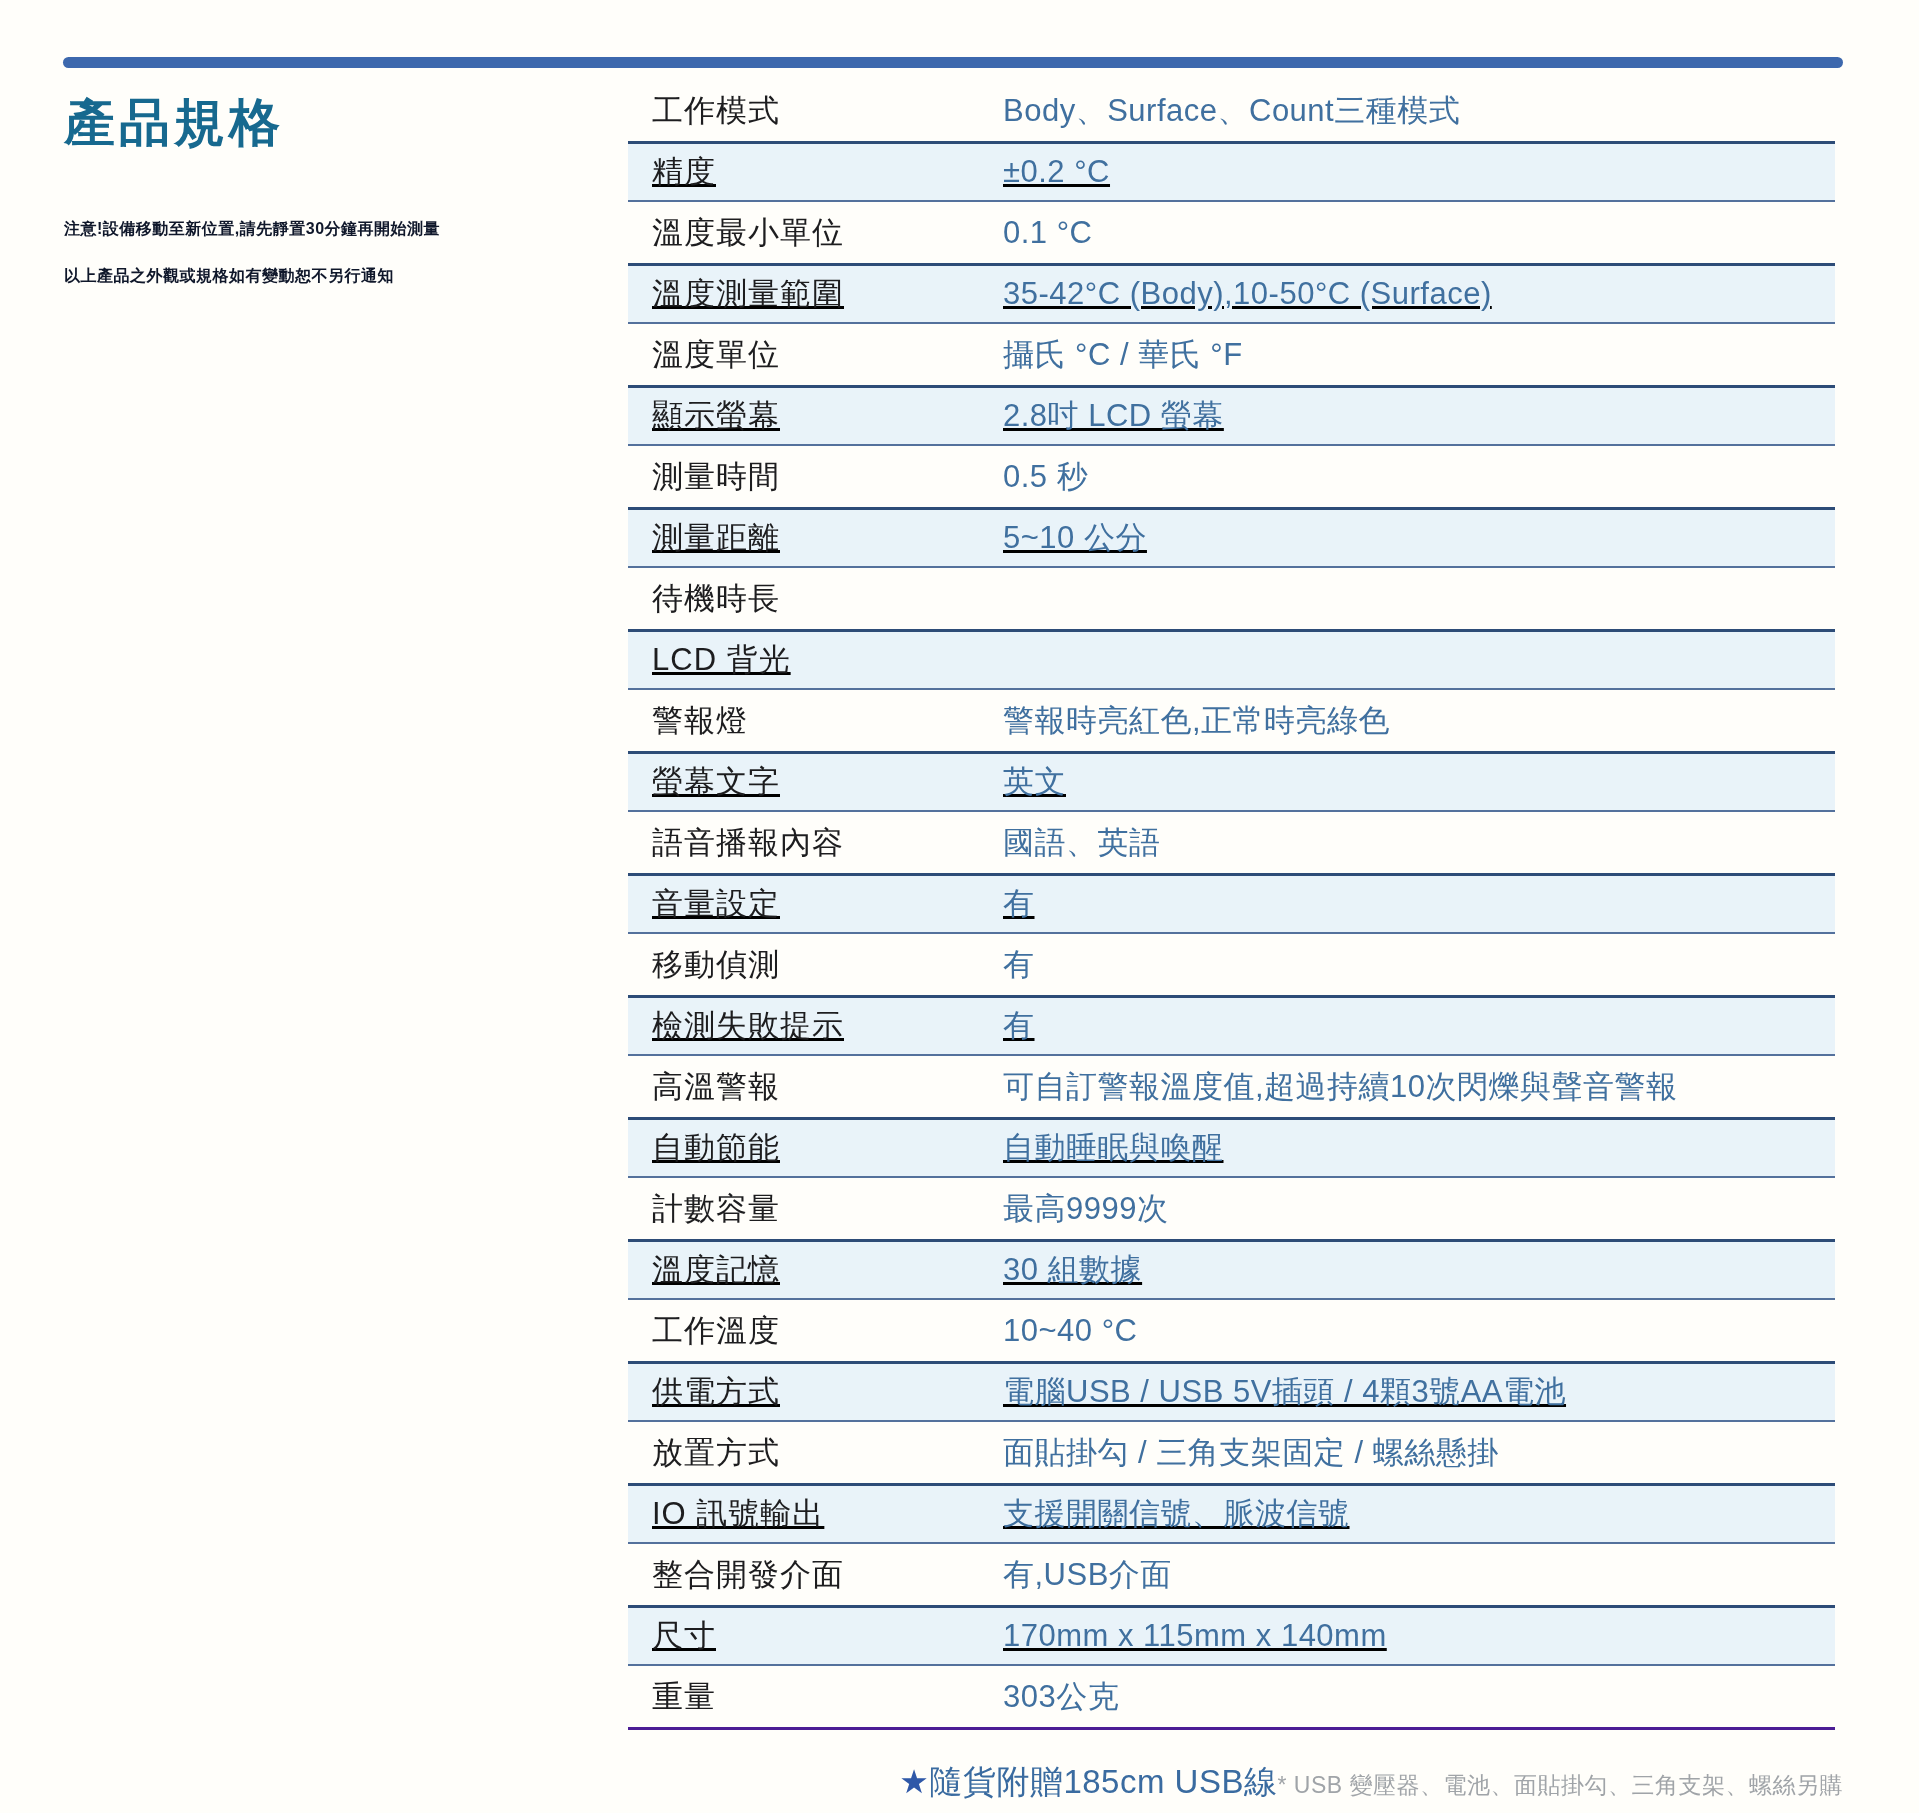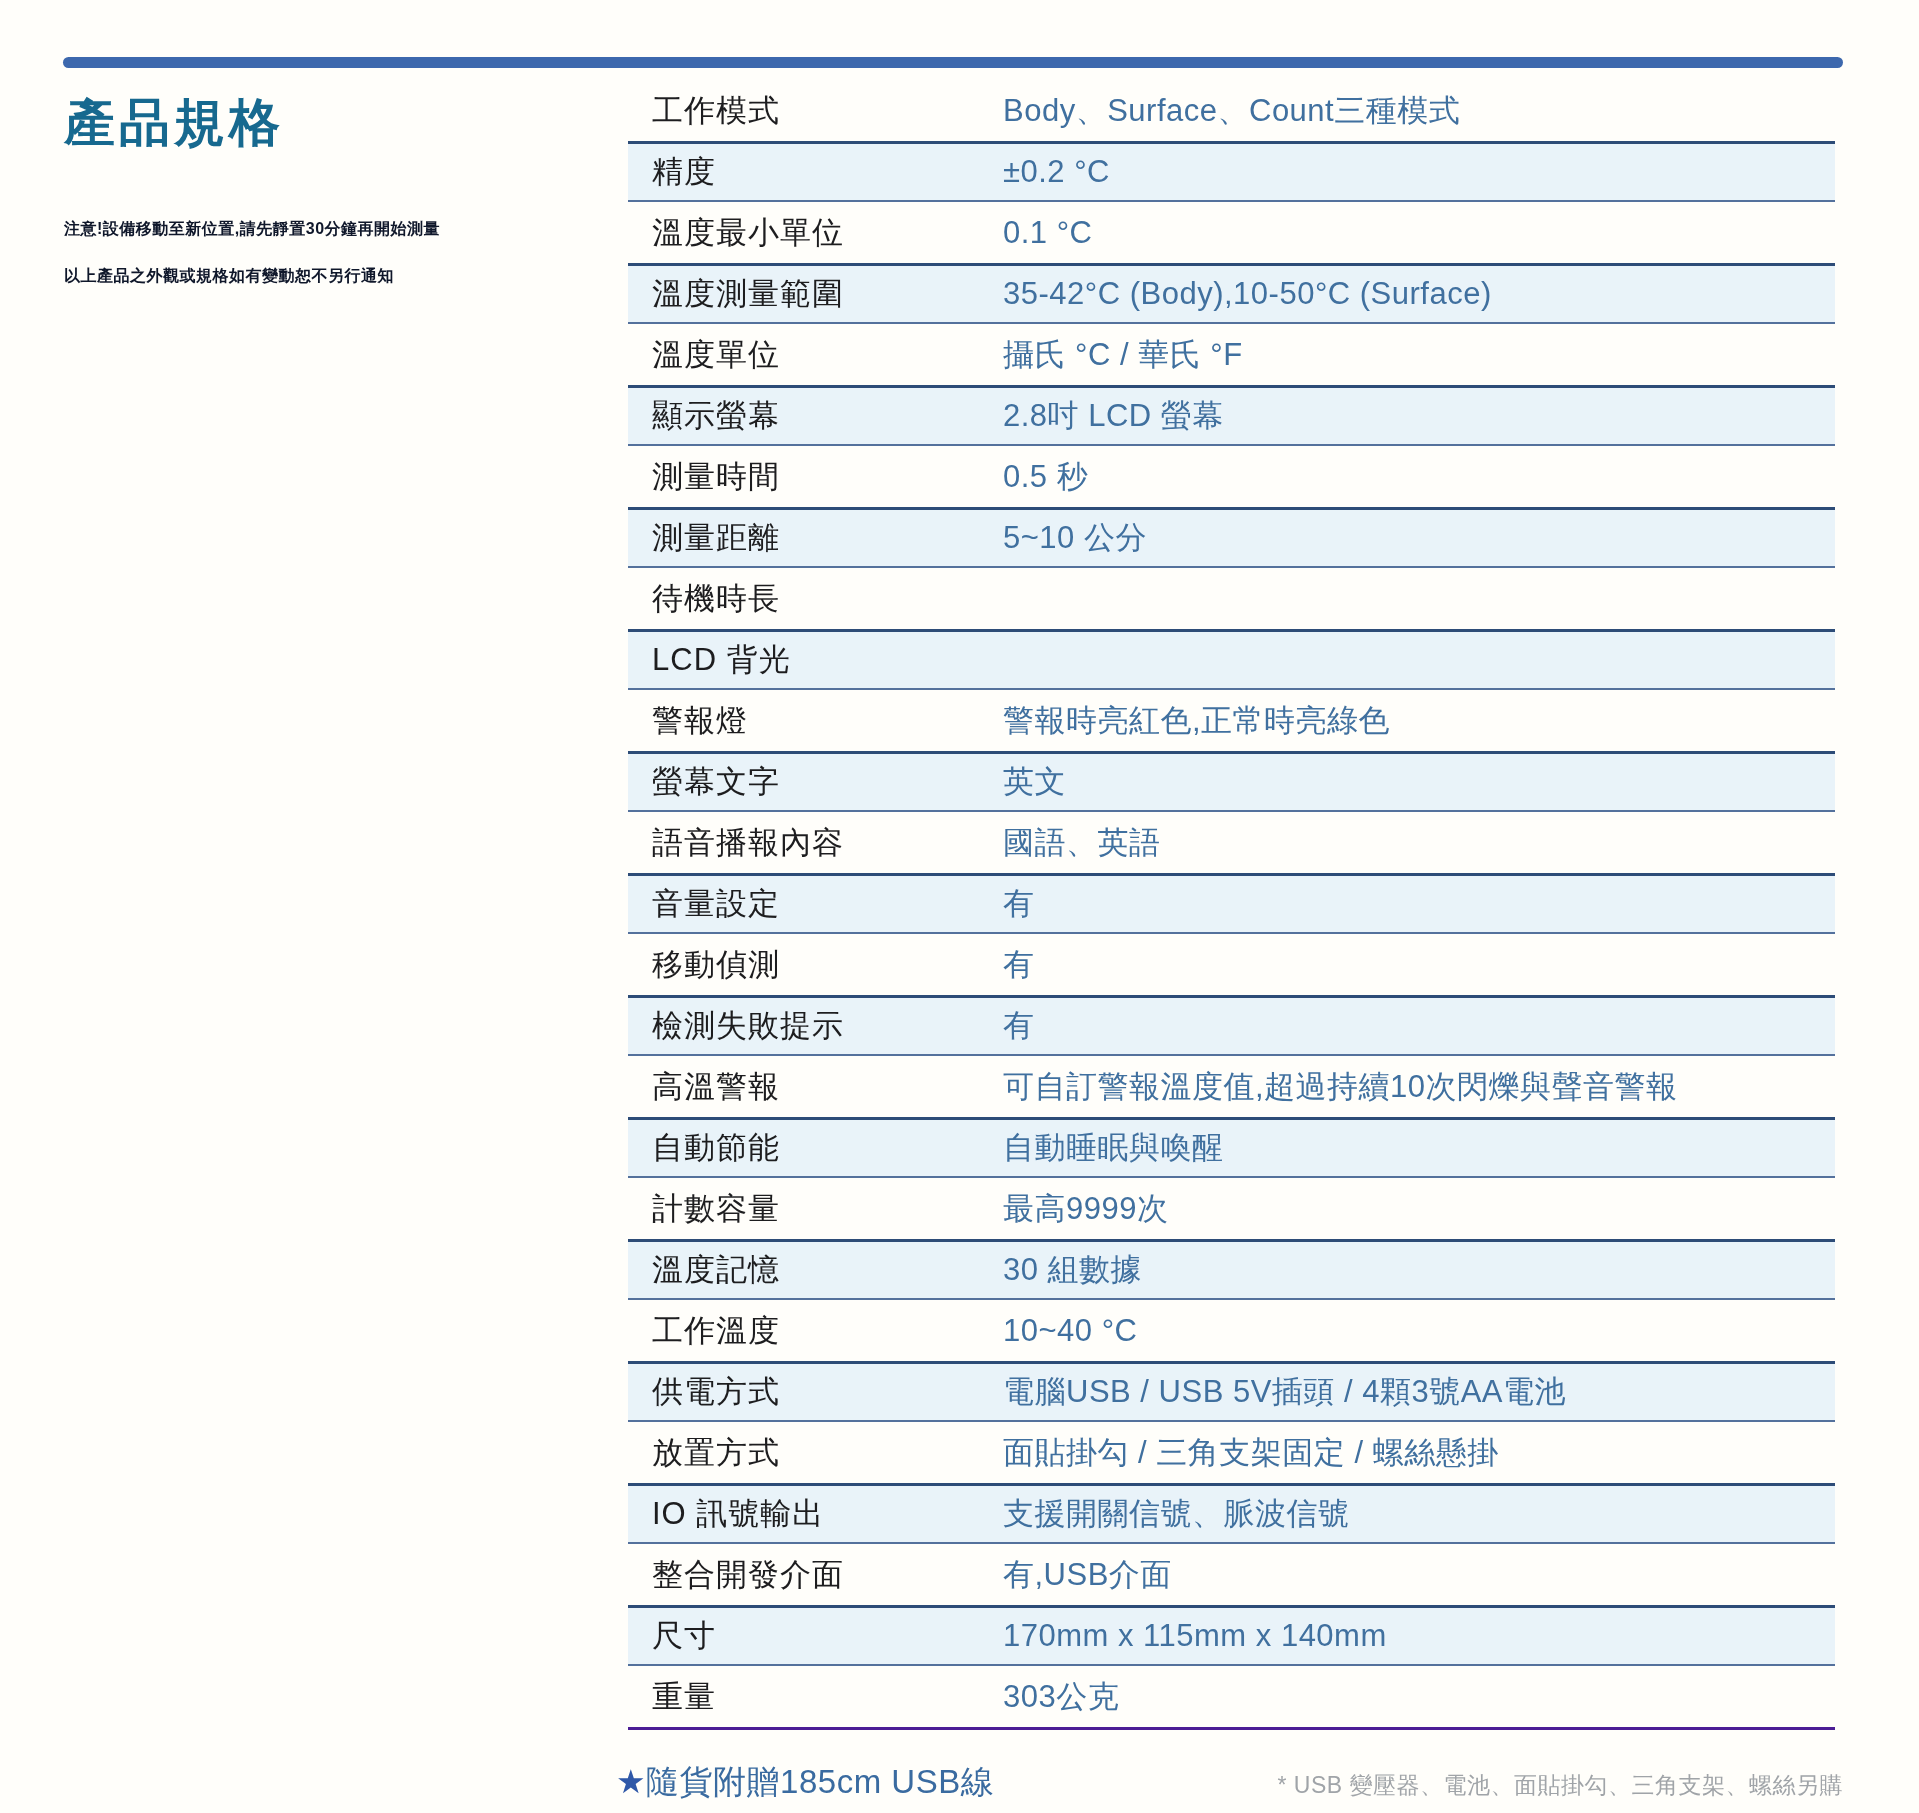--- a/index.html
+++ b/index.html
@@ -61,20 +61,21 @@
   .spec-row {
     display: flex;
     align-items: center;
     height: 61px;
     box-sizing: border-box;
   }
   .spec-row.alt {
     background: #e9f3f9;
     border-top: 3px solid #2d4c77;
     border-bottom: 2px solid #54719c;
+    text-decoration: underline;
   }
   .spec-row-label {
     flex: 0 0 375px;
     padding-left: 24px;
     box-sizing: border-box;
     font-size: 31px;
     color: #1d1d1f;
     letter-spacing: 1px;
     white-space: nowrap;
   }
@@ -86,21 +87,21 @@
     white-space: nowrap;
   }
 
   
   .footer {
     position: absolute;
     left: 616px;
     top: 1760px;
     width: 1227px;
     display: flex;
-    justify-content: space-between;
+    justify-content: flex-end;
     align-items: baseline;
   }
   .footer-included {
     font-size: 33px;
     color: #3a6ba0;
     letter-spacing: 0.5px;
   }
   .footer-included .star-icon {
     color: #2f58a8;
   }

